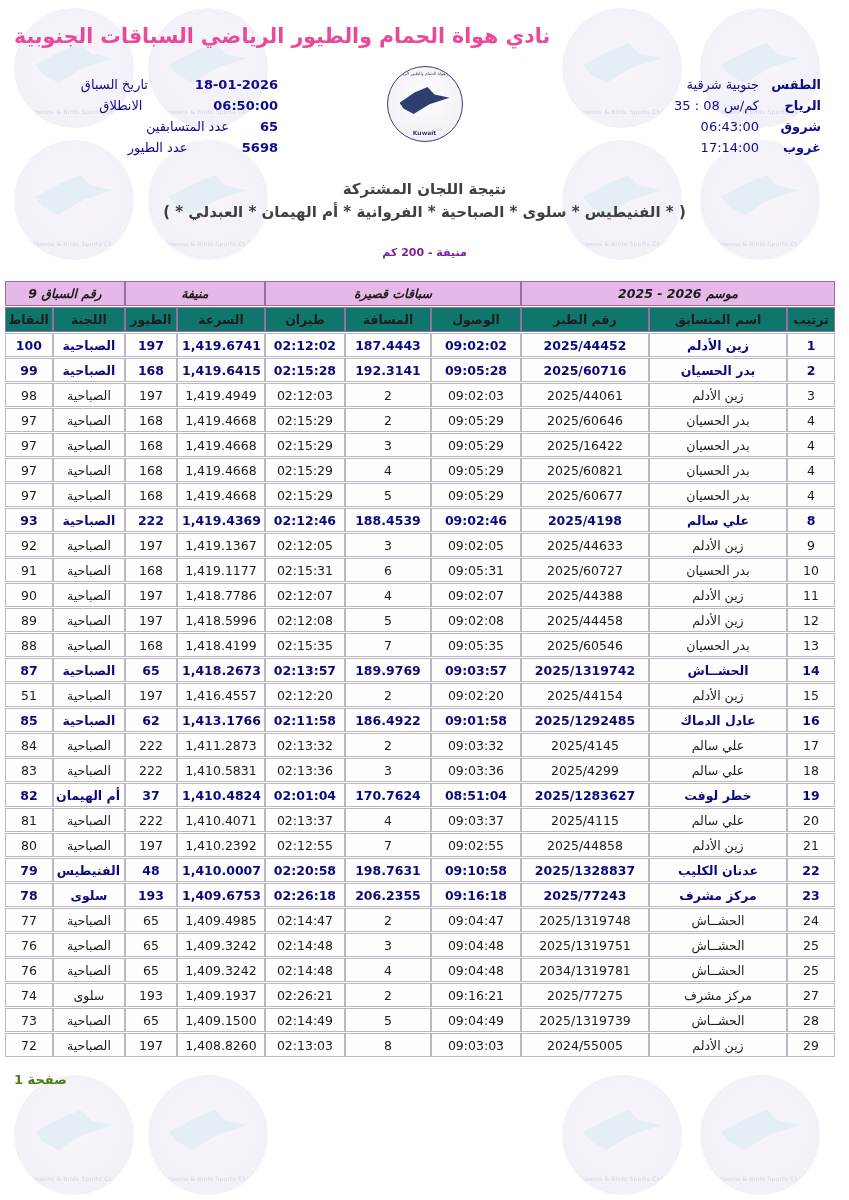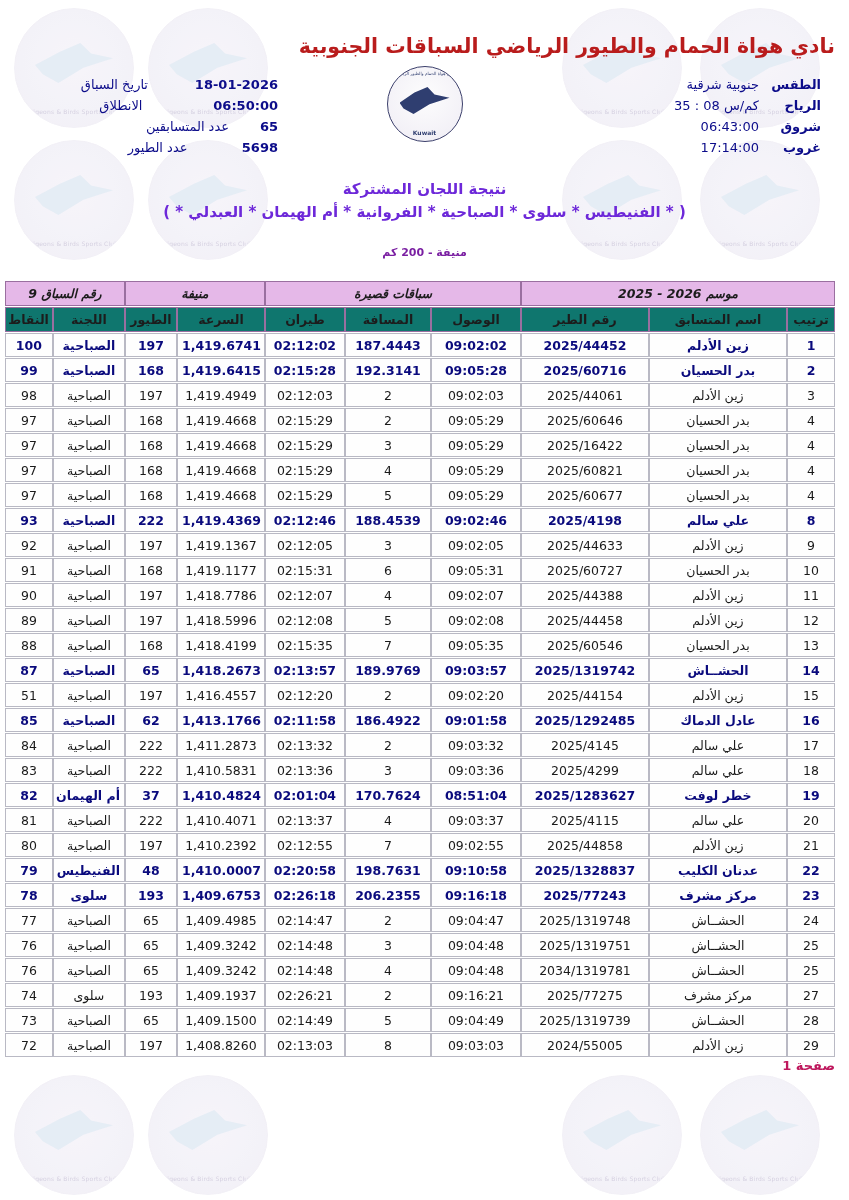--- a/index.html
+++ b/index.html
@@ -62,25 +62,25 @@
     letter-spacing: .2px;
   }
 
   
   .header {
     position: relative;
     z-index: 2;
     height: 176px;
   }
   .club-title {
-    text-align: right;
+    text-align: left;
     font-size: 20.5px;
     font-weight: bold;
-    color: #b91c1c;
-    padding-top: 34px;
+    color: #ec4899;
+    padding-top: 24px;
     letter-spacing: 0;
   }
   .logo {
     position: absolute;
     top: 66px;
     left: 50%;
     transform: translateX(-50%);
     width: 74px;
     height: 74px;
     border-radius: 50%;
@@ -149,21 +149,21 @@
     min-width: 92px;
     font-weight: normal;
   }
   .meta-left .meta-row .val { font-weight: bold; }
 
   
   .committee {
     position: relative;
     z-index: 2;
     text-align: center;
-    color: #6d28d9;
+    color: #404040;
     margin-top: 2px;
   }
   .committee .line1 {
     font-size: 15px;
     font-weight: bold;
     line-height: 22px;
   }
   .committee .line2 {
     font-size: 15px;
     font-weight: bold;
@@ -240,24 +240,25 @@
   col.c-dist   { width: 86px; }
   col.c-fly    { width: 80px; }
   col.c-speed  { width: 88px; }
   col.c-birds  { width: 52px; }
   col.c-comm   { width: 72px; }
   col.c-pts    { width: 48px; }
 
   .footer {
     position: relative;
     z-index: 2;
-    text-align: right;
+    text-align: left;
     font-size: 13px;
     font-weight: bold;
-    color: #be185d;
+    margin-top: 14px;
+    color: #4d7c0f;
     direction: ltr;
   }
 </style>
 </head>
 <body>
 
 <div class="page">
 
   <div class="watermarks">
     <div class="wm" style="left:14px;  top:8px;"></div>

